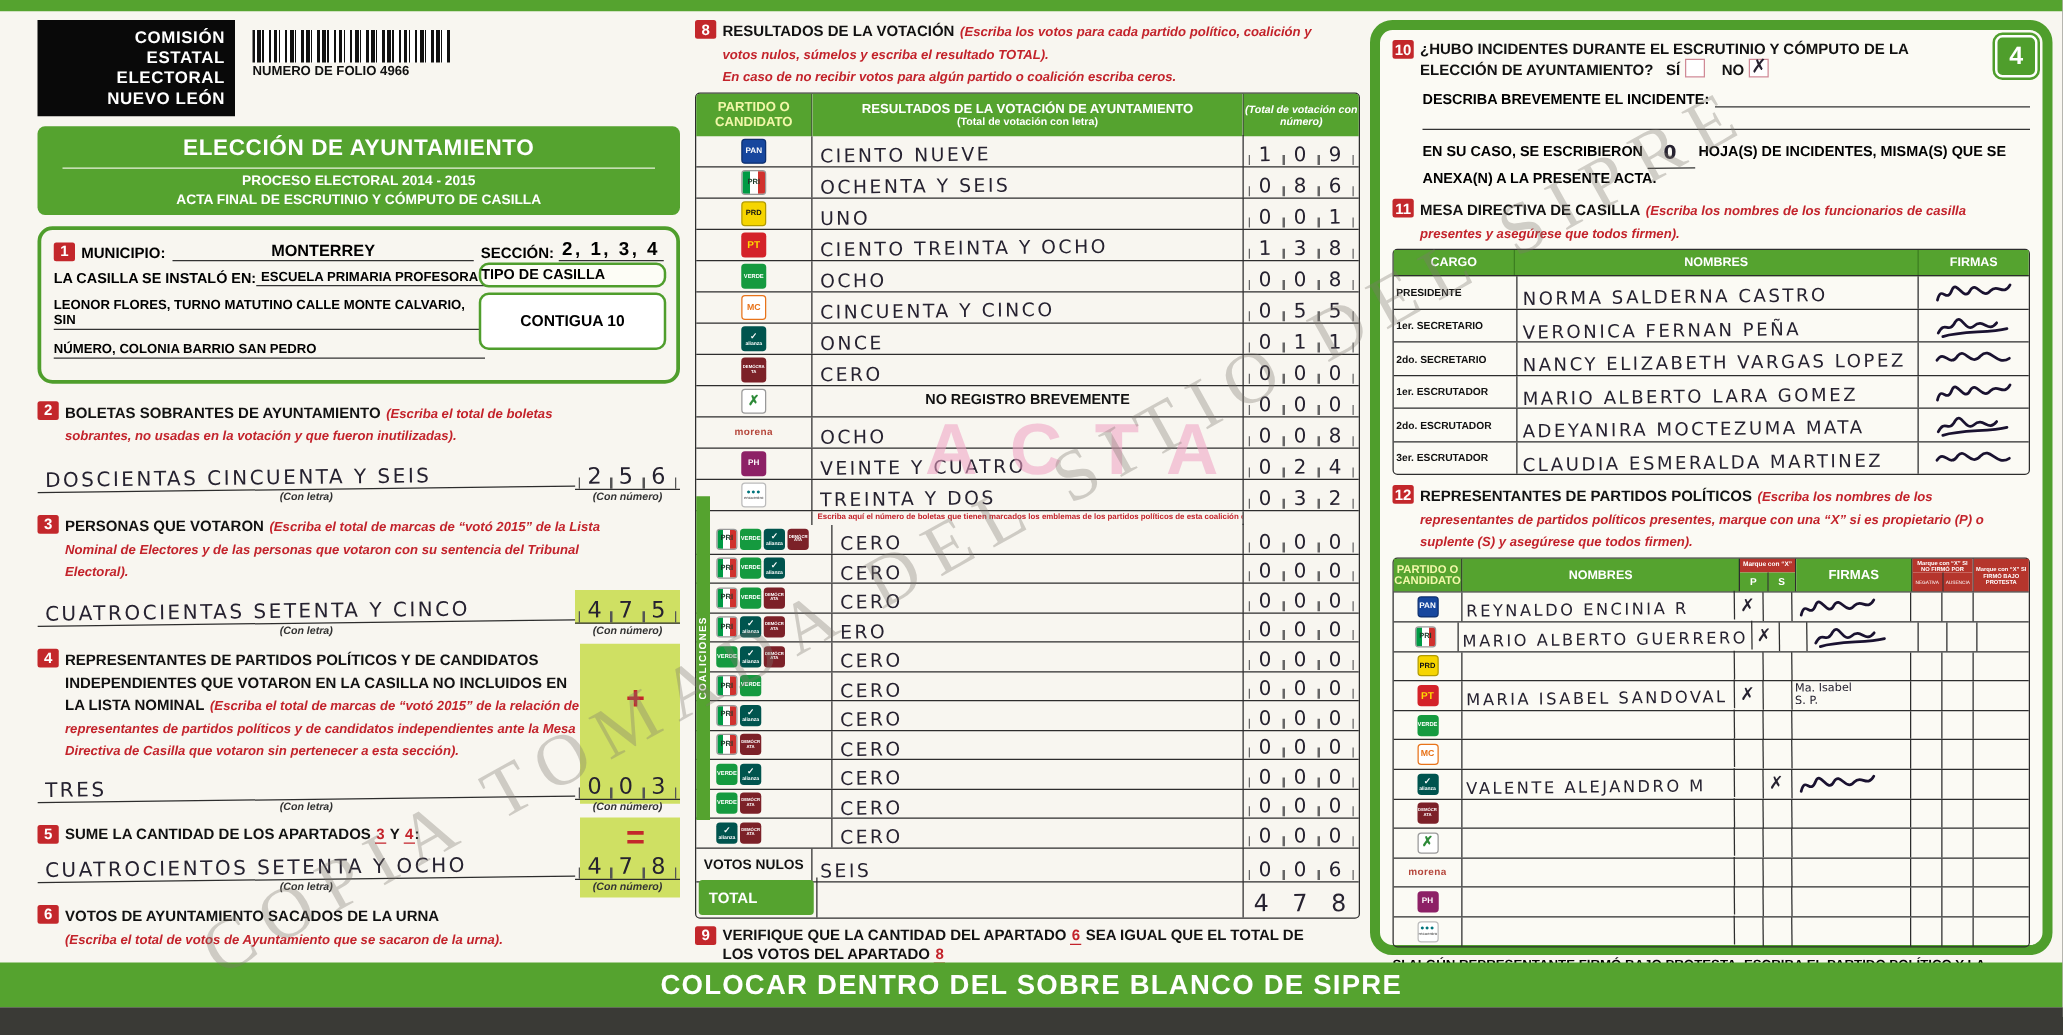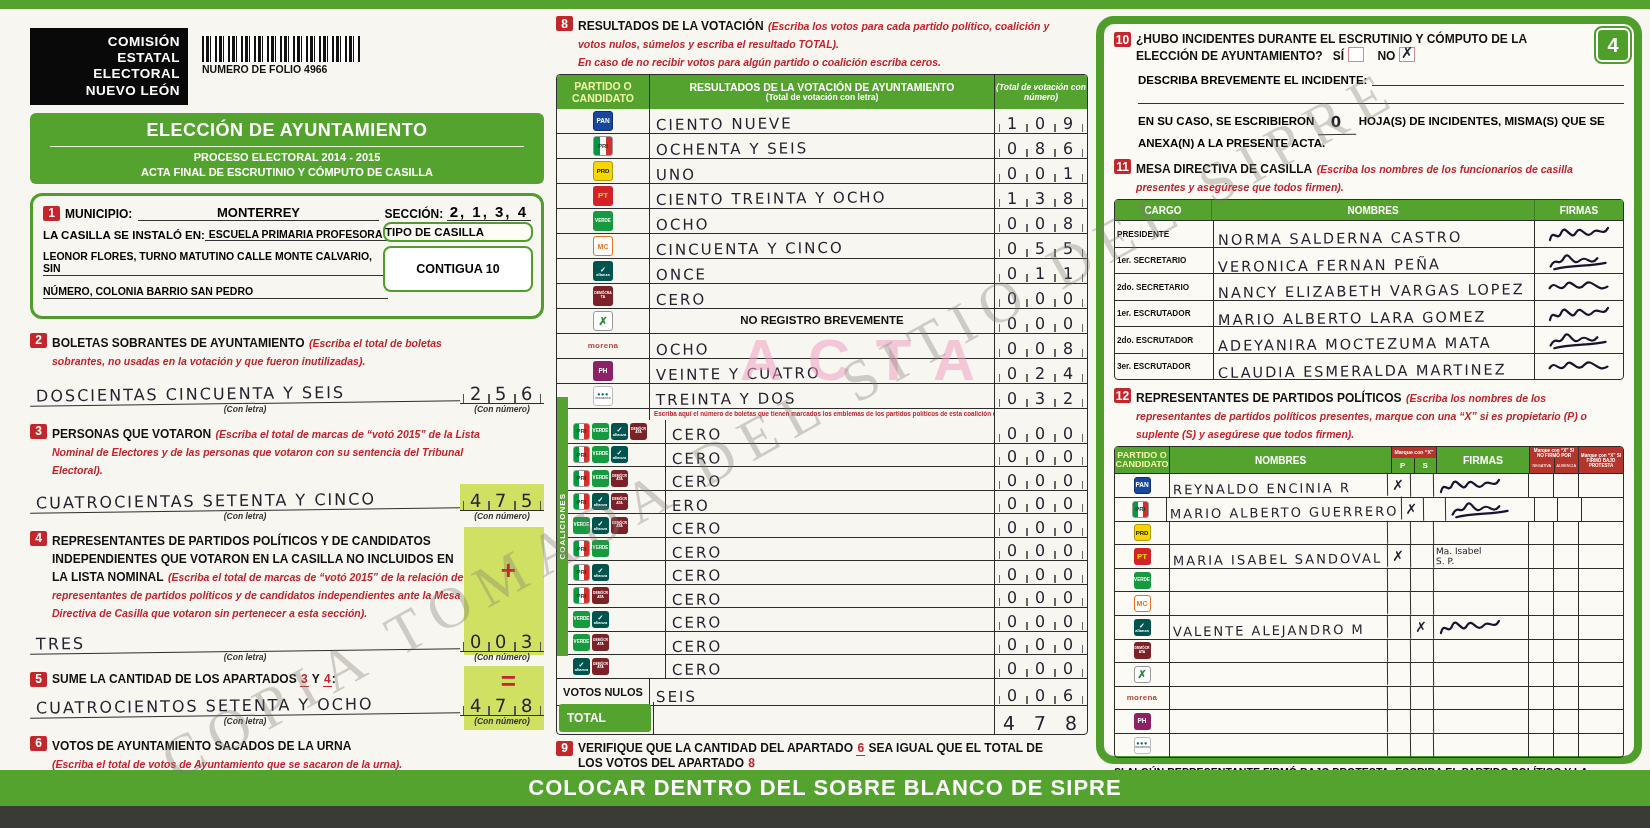--- a/index.html
+++ b/index.html
@@ -21,21 +21,21 @@
   .wl{display:flex;align-items:flex-end;}
   .wl .letra{flex:1;border-bottom:1.8px solid #2d2d2d;font-size:16px;padding:0 4px 0 6px;height:24px;display:flex;align-items:flex-end;}
   .numbox{width:84px;border-bottom:1.8px solid #2d2d2d;height:26px;display:flex;align-items:flex-end;justify-content:space-around;position:relative;}
   .numbox .tick{width:1.5px;height:9px;background:#555;align-self:flex-end;}
   .numbox .dg{font-size:18px;line-height:1;}
   .lblrow{display:flex;}
   .lblrow .l1{flex:1;text-align:center;}
   .lblrow .l2{width:84px;text-align:center;}
   .hl{background:#cfe063;}
   
-  #leftcol{position:absolute;left:30px;top:28px;width:514px;}
+  #leftcol{position:absolute;left:30px;top:16px;width:514px;}
   .lc-head{display:flex;gap:8px;align-items:flex-start;}
   .agency{background:#090909;color:#fff;font-weight:bold;font-size:13.5px;text-align:right;
     padding:6px 8px;line-height:1.2;width:142px;letter-spacing:.5px;}
   .cee-wrap{display:flex;align-items:center;border-left:3px solid #0a0a0a;padding-left:8px;height:74px;}
   .cee-txt{font-size:52px;font-weight:bold;color:#e9b51f;letter-spacing:-3px;line-height:1;text-shadow:0 0 1px #b98c0e;}
   .nlshape{margin-left:2px;}
   .folio-wrap{margin-left:6px;margin-top:8px;}
   .barcode{width:158px;height:26px;background:repeating-linear-gradient(90deg,#111 0 2px,#fff 2px 4px,#111 4px 7px,#fff 7px 8px,#111 8px 9px,#fff 9px 13px);}
   .folio-lab{font-size:10.5px;font-weight:bold;color:#111;margin-top:1px;}
   .banner{margin-top:8px;background:#55a32f;border-radius:6px;padding:7px 6px 5px;text-align:center;color:#fff;}

